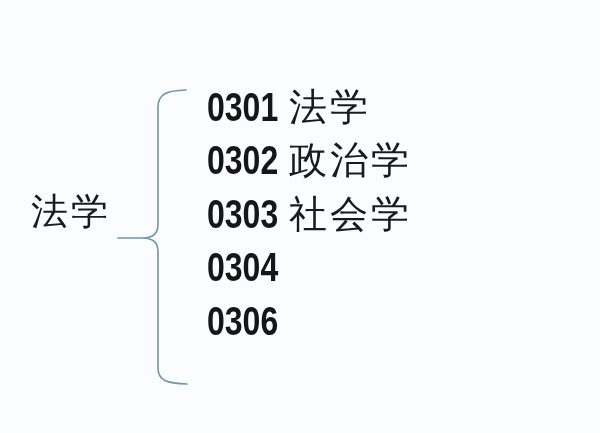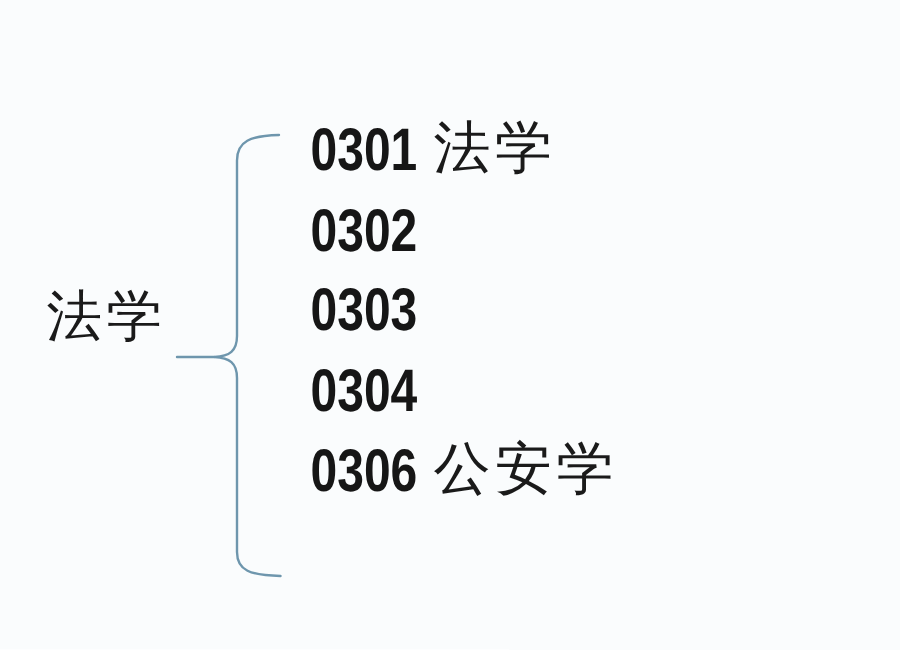--- a/index.html
+++ b/index.html
@@ -33,21 +33,21 @@
   .rows {
     position: absolute;
     left: 207px;
     top: 80px;
     display: flex;
     flex-direction: column;
   }
   .row {
     height: 53.5px;
     display: flex;
-    align-items: flex-start;
+    align-items: center;
     white-space: nowrap;
   }
   .code {
     display: inline-block;
     width: 67px;
     font-family: "Liberation Sans", sans-serif;
     font-weight: 700;
     font-size: 40px;
     line-height: 1;
     color: #161616;
@@ -84,26 +84,27 @@
     <path d="M 118 238 L 143 238" fill="none" stroke-width="1.6" stroke-linecap="round" stroke="#6e96ad"></path>
   </svg>
 
   <div class="rows">
       <div class="row">
         <span class="code">0301</span>
         <span class="cname">法学</span>
       </div>
       <div class="row">
         <span class="code">0302</span>
+        <span class="cname">政治学</span>
       </div>
       <div class="row">
         <span class="code">0303</span>
+        <span class="cname">社会学</span>
       </div>
       <div class="row">
         <span class="code">0304</span>
       </div>
       <div class="row">
         <span class="code">0306</span>
-        <span class="cname">公安学</span>
       </div>
     </div>
 
 </div>
 
 </body></html>

